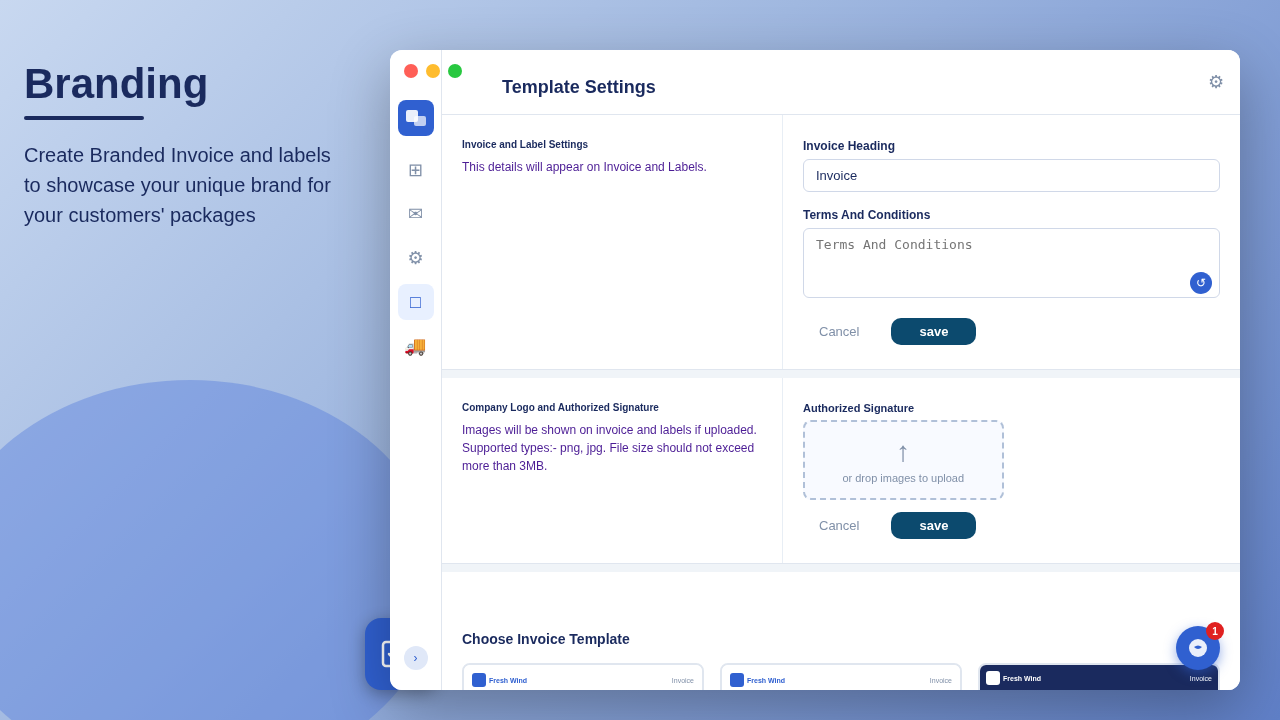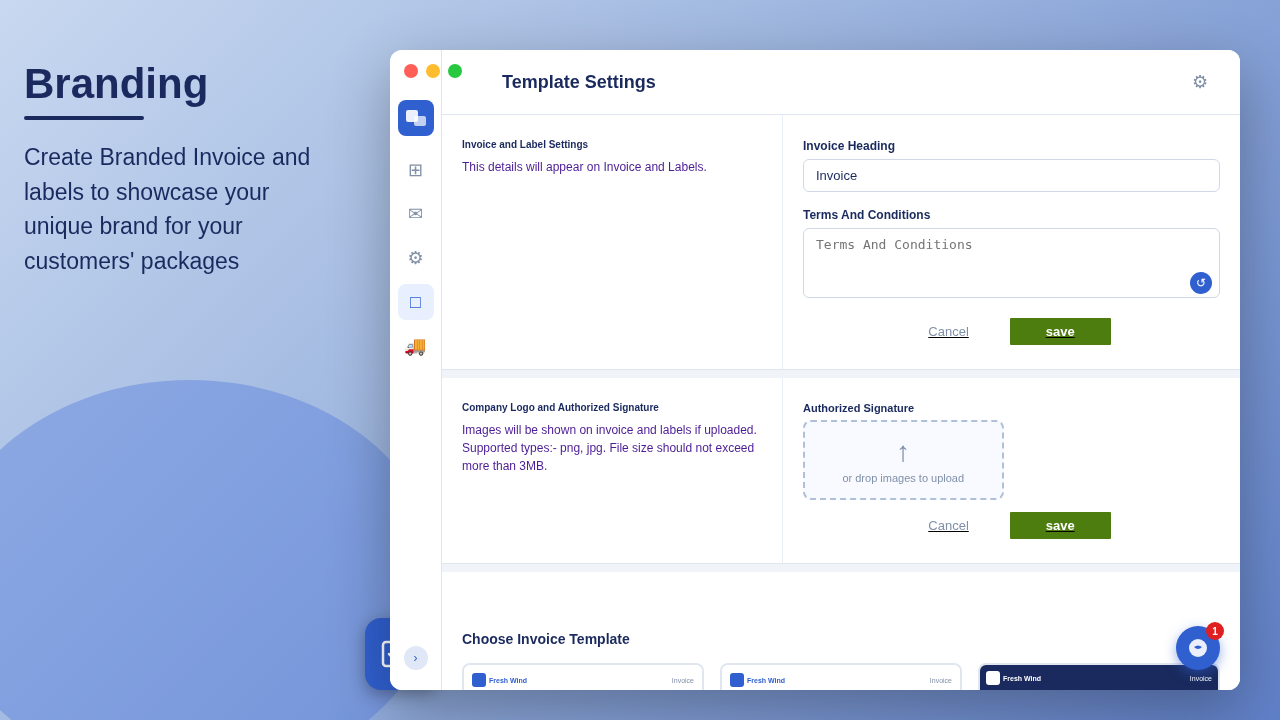--- a/index.html
+++ b/index.html
@@ -26,21 +26,21 @@
       margin-bottom: 8px;
     }
     .left-panel .underline {
       width: 120px;
       height: 4px;
       background: #1a2a5e;
       margin-bottom: 20px;
       border-radius: 2px;
     }
     .left-panel p {
-      font-size: 23px;
+      font-size: 20px;
       color: #1a2a5e;
       line-height: 1.5;
       font-weight: 500;
     }
 
     
     .app-icon {
       position: absolute;
       left: 365px;
       bottom: 30px;
@@ -160,23 +160,23 @@
       flex: 1;
       display: flex;
       flex-direction: column;
       background: #f0f4f8;
       overflow-y: auto;
     }
 
     
     .window-header {
       background: #ffffff;
-      padding: 16px 24px 16px 20px;
-      display: flex;
-      align-items: center;
+      padding: 16px 8px 16px 20px;
+      display: flex;
+      align-items: flex-end;
       justify-content: space-between;
       border-bottom: 1px solid #e0e6ef;
       padding-left: 60px;
     }
     .window-title {
       font-size: 18px;
       font-weight: 600;
       color: #1a2a5e;
     }
     .settings-icon-btn {
@@ -274,43 +274,42 @@
       display: flex;
       align-items: center;
       justify-content: center;
       color: white;
       font-size: 12px;
       cursor: pointer;
     }
 
     .form-actions {
       display: flex;
-      justify-content: center;
-      gap: 25px;
+      justify-content: flex-start;
+      gap: 16px;
       margin-top: 8px;
-      text-decoration: underline;
     }
     .btn-cancel {
       padding: 6px 16px;
       border: none;
       background: transparent;
       color: #8090a8;
       font-size: 13px;
       cursor: pointer;
       border-radius: 4px;
     }
     .btn-save {
-      padding: 6px 36px;
+      padding: 6px 28px;
       border: none;
-      background: #4d7c0f;
+      background: #0c4a6e;
       color: #fff;
       font-size: 13px;
       font-weight: 600;
       cursor: pointer;
-      border-radius: 1px;
+      border-radius: 10px;
     }
 
     
     .logo-grid {
       display: grid;
       grid-template-columns: 1fr 1fr;
       gap: 16px;
       margin-bottom: 12px;
     }
     .upload-area {

